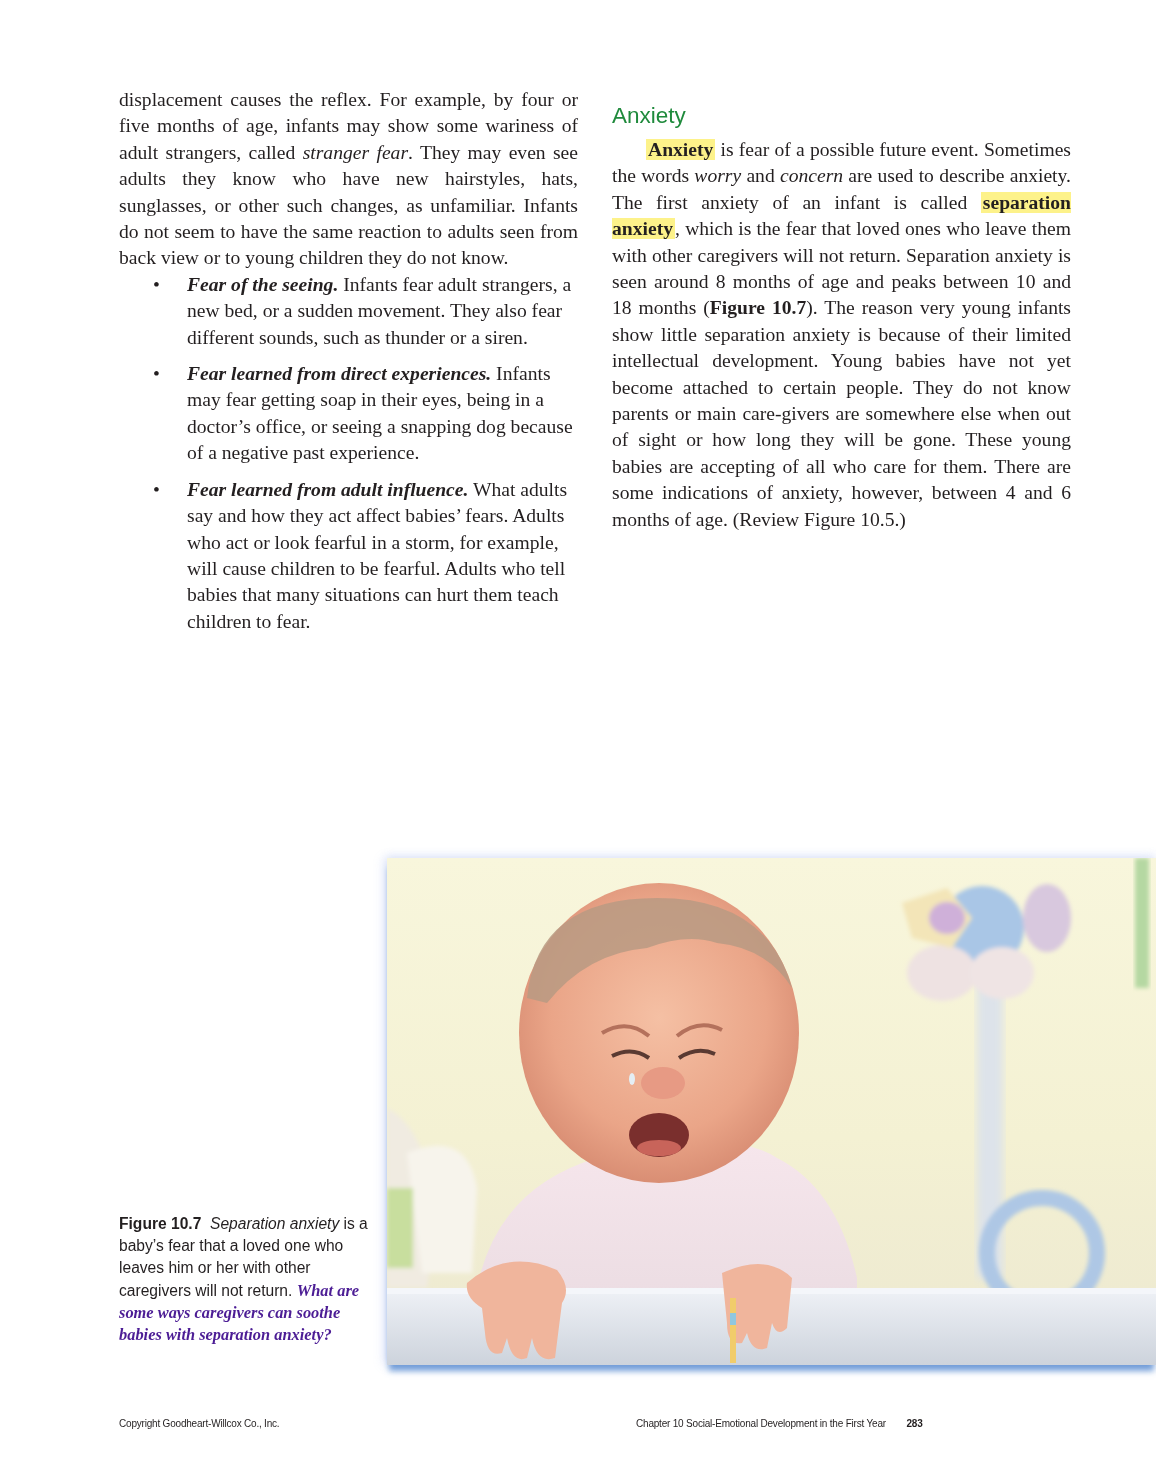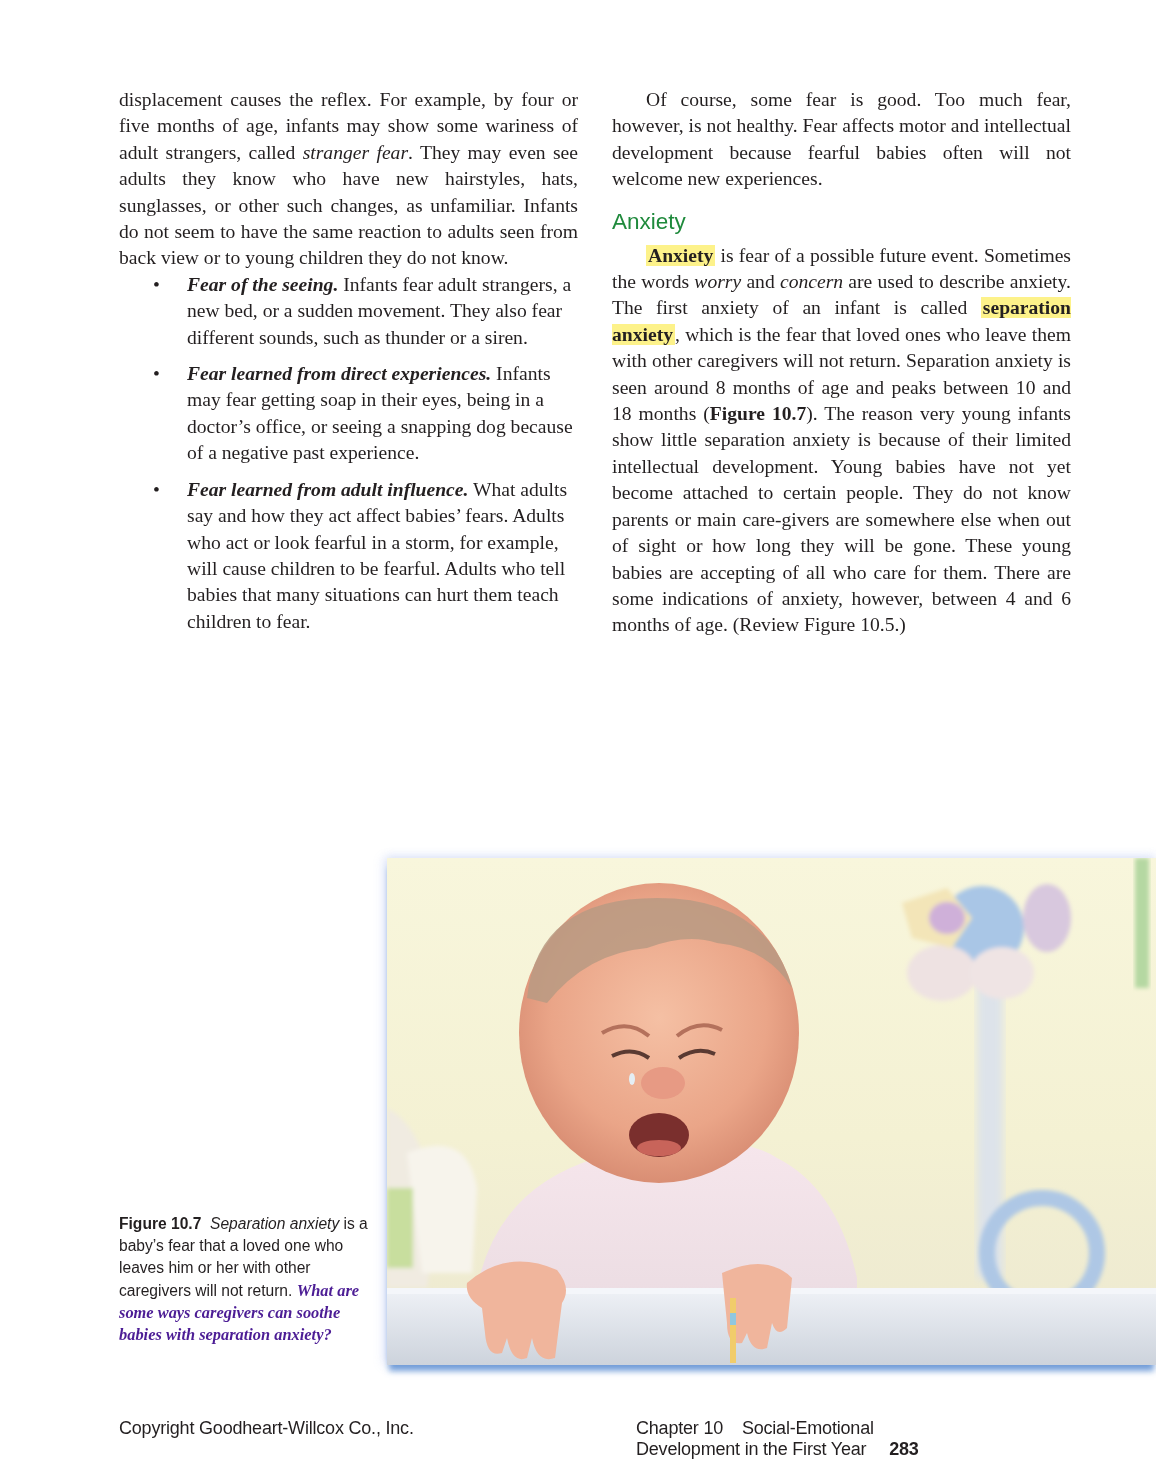--- a/index.html
+++ b/index.html
@@ -78,27 +78,27 @@
   .caption .question {
     font-family: "Liberation Serif", "DejaVu Serif", serif;
     font-style: italic; font-weight: bold;
     color: #4c1d95;
     font-size: 16.4px;
   }
 
   .footer {
     position: absolute; top: 1418px;
     font-family: "Liberation Sans", "DejaVu Sans", sans-serif;
-    font-size: 18px;
+    font-size: 10px;
     color: #231f20;
     letter-spacing: -0.2px;
   }
   .footer-left { left: 119px; }
   .footer-right { left: 636px; }
-  .footer-right .chap { margin-right: 14px; }
+  .footer-right .chap { }
   .footer-right .pgnum { font-weight: bold; margin-left: 18px; text-align: center; }
 </style>
 </head>
 <body>
 
 <div class="page">
 
   <div class="col col-left">
     <p><span>displacement causes the reflex. For example, by four or five months of age, infants may show some wariness of adult strangers, called </span><i>stranger fear</i><span>. They may even see adults they know who have new hairstyles, hats, sunglasses, or other such changes, as unfamiliar. Infants do not seem to have the same reaction to adults seen from back view or to young children they do not know.</span></p>
     <ul class="bullets">
@@ -111,21 +111,20 @@
         <span class="bullet-lead">Fear learned from direct experiences.</span><span> Infants may fear getting soap in their eyes, being in a doctor’s office, or seeing a snapping dog because of a negative past experience.</span>
       </li>
       <li>
         <span class="bullet-dot">•</span>
         <span class="bullet-lead">Fear learned from adult influence.</span><span> What adults say and how they act affect babies’ fears. Adults who act or look fearful in a storm, for example, will cause children to be fearful. Adults who tell babies that many situations can hurt them teach children to fear.</span>
       </li>
     </ul>
   </div>
 
   <div class="col col-right">
-    <p class="indent">Of course, some fear is good. Too much fear, however, is not healthy. Fear affects motor and intellectual development because fearful babies often will not welcome new experiences.</p>
     <h2 class="section-heading">Anxiety</h2>
     <p class="indent"><span class="hl">Anxiety</span><span> is fear of a possible future event. Sometimes the words </span><i>worry</i><span> and </span><i>concern</i><span> are used to describe anxiety. The first anxiety of an infant is called </span><span class="hl">separation anxiety</span><span>, which is the fear that loved ones who leave them with other caregivers will not return. Separation anxiety is seen around 8 months of age and peaks between 10 and 18 months (</span><span class="bold">Figure 10.7</span><span>). The reason very young infants show little separation anxiety is because of their limited intellectual development. Young babies have not yet become attached to certain people. They do not know parents or main care-givers are somewhere else when out of sight or how long they will be gone. These young babies are accepting of all who care for them. There are some indications of anxiety, however, between 4 and 6 months of age. (Review Figure 10.5.)</span></p>
   </div>
 
   <div class="figure-wrap">
     <div class="photo" title="crying baby standing in a crib holding the rail">
       <svg width="769" height="507" viewBox="0 0 769 507">
         <defs>
           <radialGradient id="faceG" cx="50%" cy="45%" r="55%">
             <stop offset="0%" stop-color="#f5c0a4"></stop>

